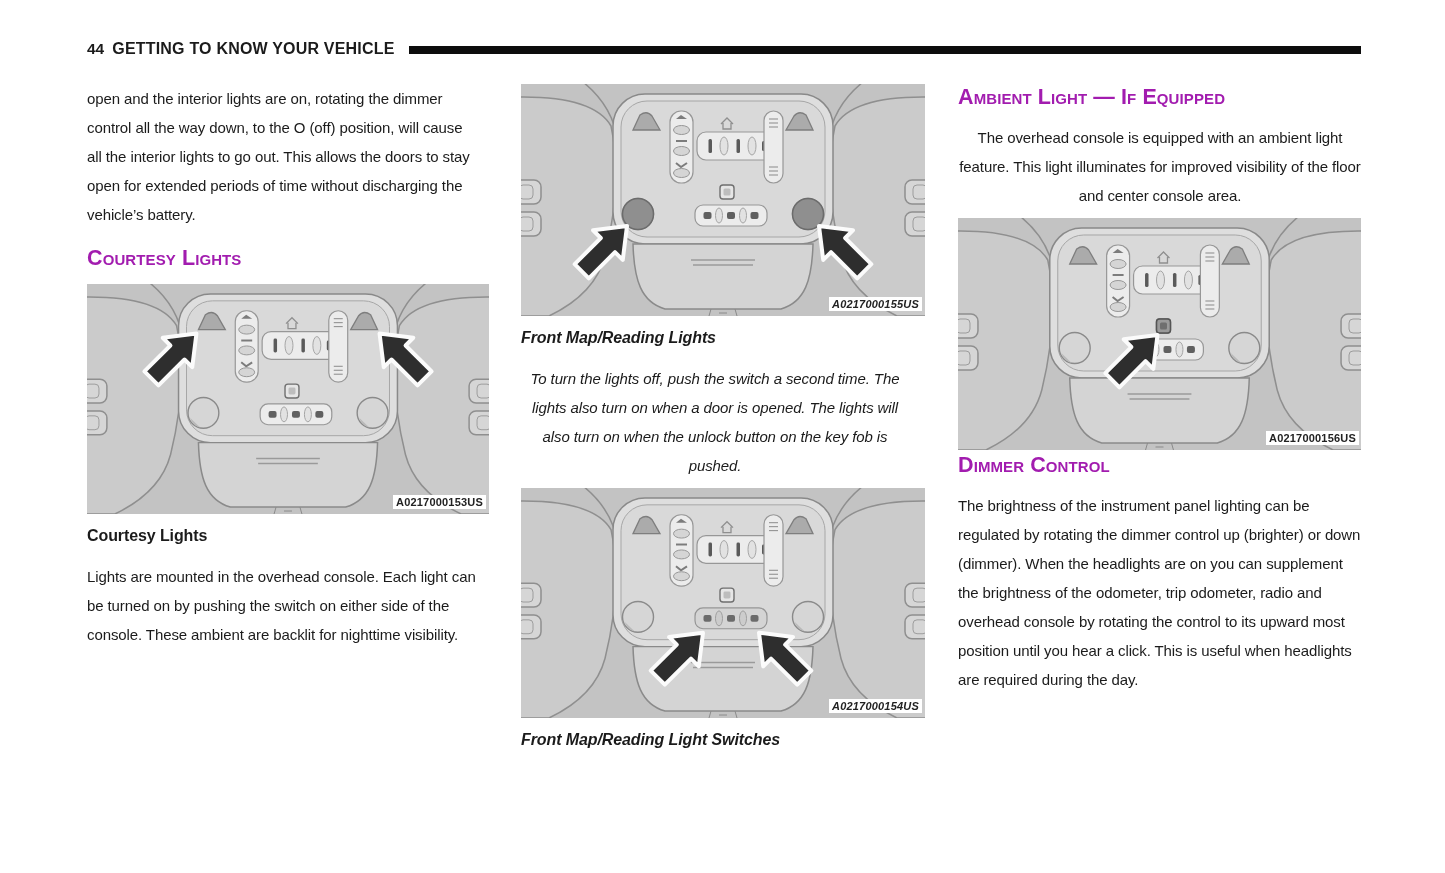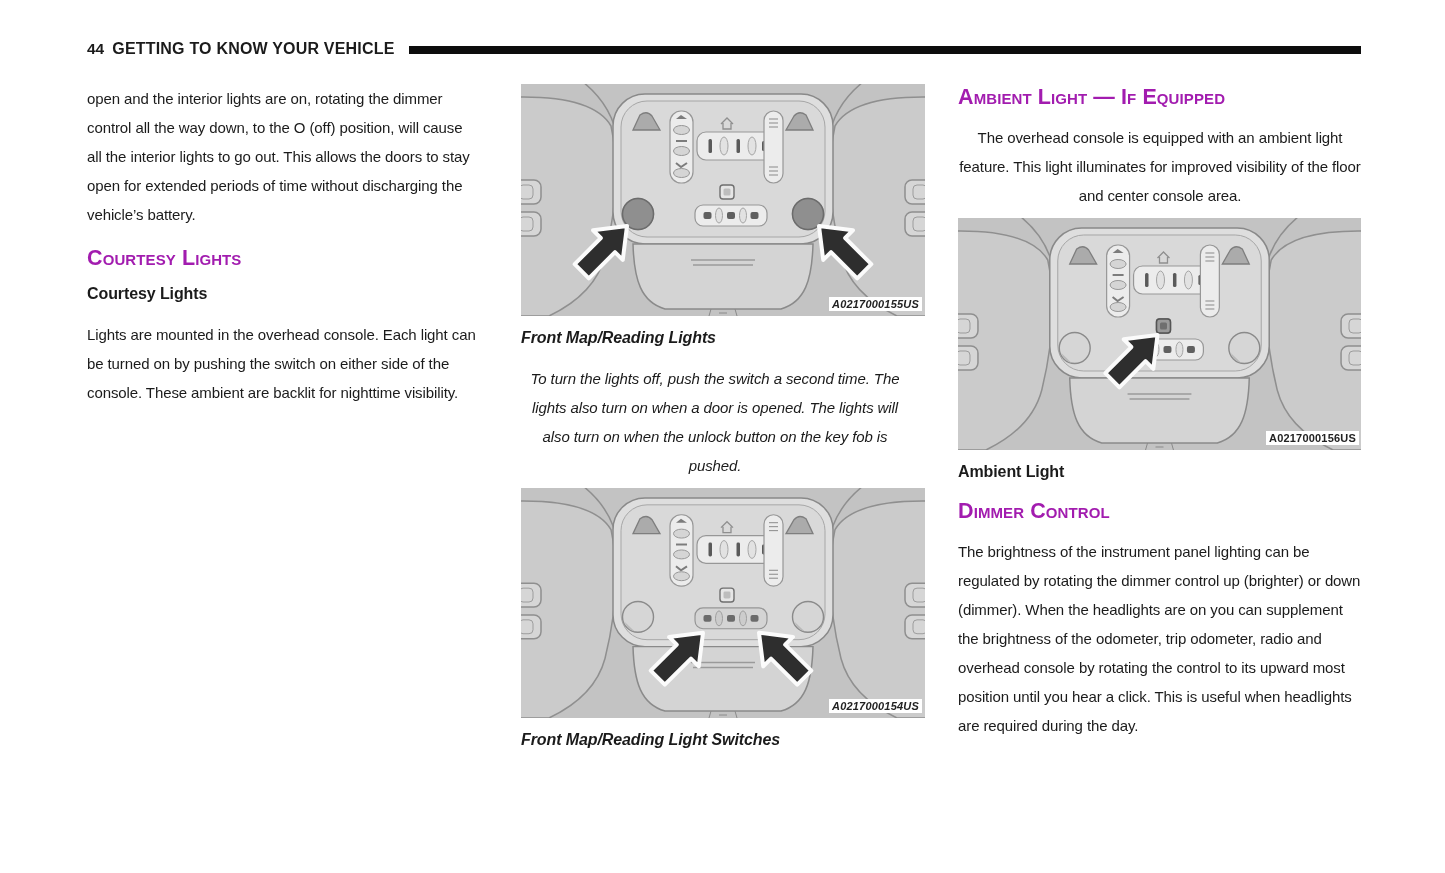--- a/index.html
+++ b/index.html
@@ -100,20 +100,28 @@
   <span class="page-num">44</span>
   <span class="chapter">GETTING TO KNOW YOUR VEHICLE</span>
   <span class="rule"></span>
 </div>
 
 <div class="col" id="col1">
   <p class="body">open and the interior lights are on, rotating the dimmer control all the way down, to the O (off) position, will cause all the interior lights to go out. This allows the doors to stay open for extended periods of time without discharging the vehicle’s battery.</p>
 
   <h2 class="sec">Courtesy Lights</h2>
 
+  <figure>
+    <svg class="fig-svg" width="402" height="230" viewBox="0 0 404 232" preserveAspectRatio="none">
+      <use href="#oc-console"></use>
+      <use href="#oc-arrow" transform="translate(110,50) rotate(-45)"></use>
+      <use href="#oc-arrow" transform="translate(294,50) rotate(-135)"></use>
+    </svg>
+    <div class="fig-label">A0217000153US</div>
+  </figure>
   <div class="caption">Courtesy Lights</div>
 
   <p class="body">Lights are mounted in the overhead console. Each light can be turned on by pushing the switch on either side of the console. These ambient are backlit for nighttime visibility.</p>
 </div>
 
 <div class="col" id="col2">
   <figure>
     <svg class="fig-svg" width="404" height="232" viewBox="0 0 404 232" preserveAspectRatio="none">
       <use href="#oc-console"></use>
       <circle cx="117" cy="130" r="15.5" fill="#8f8f8f" stroke="#6c6c6c" stroke-width="1.5"></circle>
@@ -145,17 +153,16 @@
 
   <figure>
     <svg class="fig-svg" width="403" height="232" viewBox="0 0 404 232" preserveAspectRatio="none">
       <use href="#oc-console"></use>
       <rect x="199" y="101" width="14" height="14" rx="3" fill="#9a9a9a" stroke="#555555" stroke-width="1.5"></rect>
       <rect x="202.5" y="104.5" width="7" height="7" rx="1.5" fill="#6f6f6f"></rect>
       <use href="#oc-arrow" transform="translate(200,117) rotate(-45)"></use>
     </svg>
     <div class="fig-label">A0217000156US</div>
   </figure>
-  <div class="caption">Ambient Light</div>
 
   <h2 class="sec">Dimmer Control</h2>
   <p class="body">The brightness of the instrument panel lighting can be regulated by rotating the dimmer control up (brighter) or down (dimmer). When the headlights are on you can supplement the brightness of the odometer, trip odometer, radio and overhead console by rotating the control to its upward most position until you hear a click. This is useful when headlights are required during the day.</p>
 </div>
 
 </body></html>

